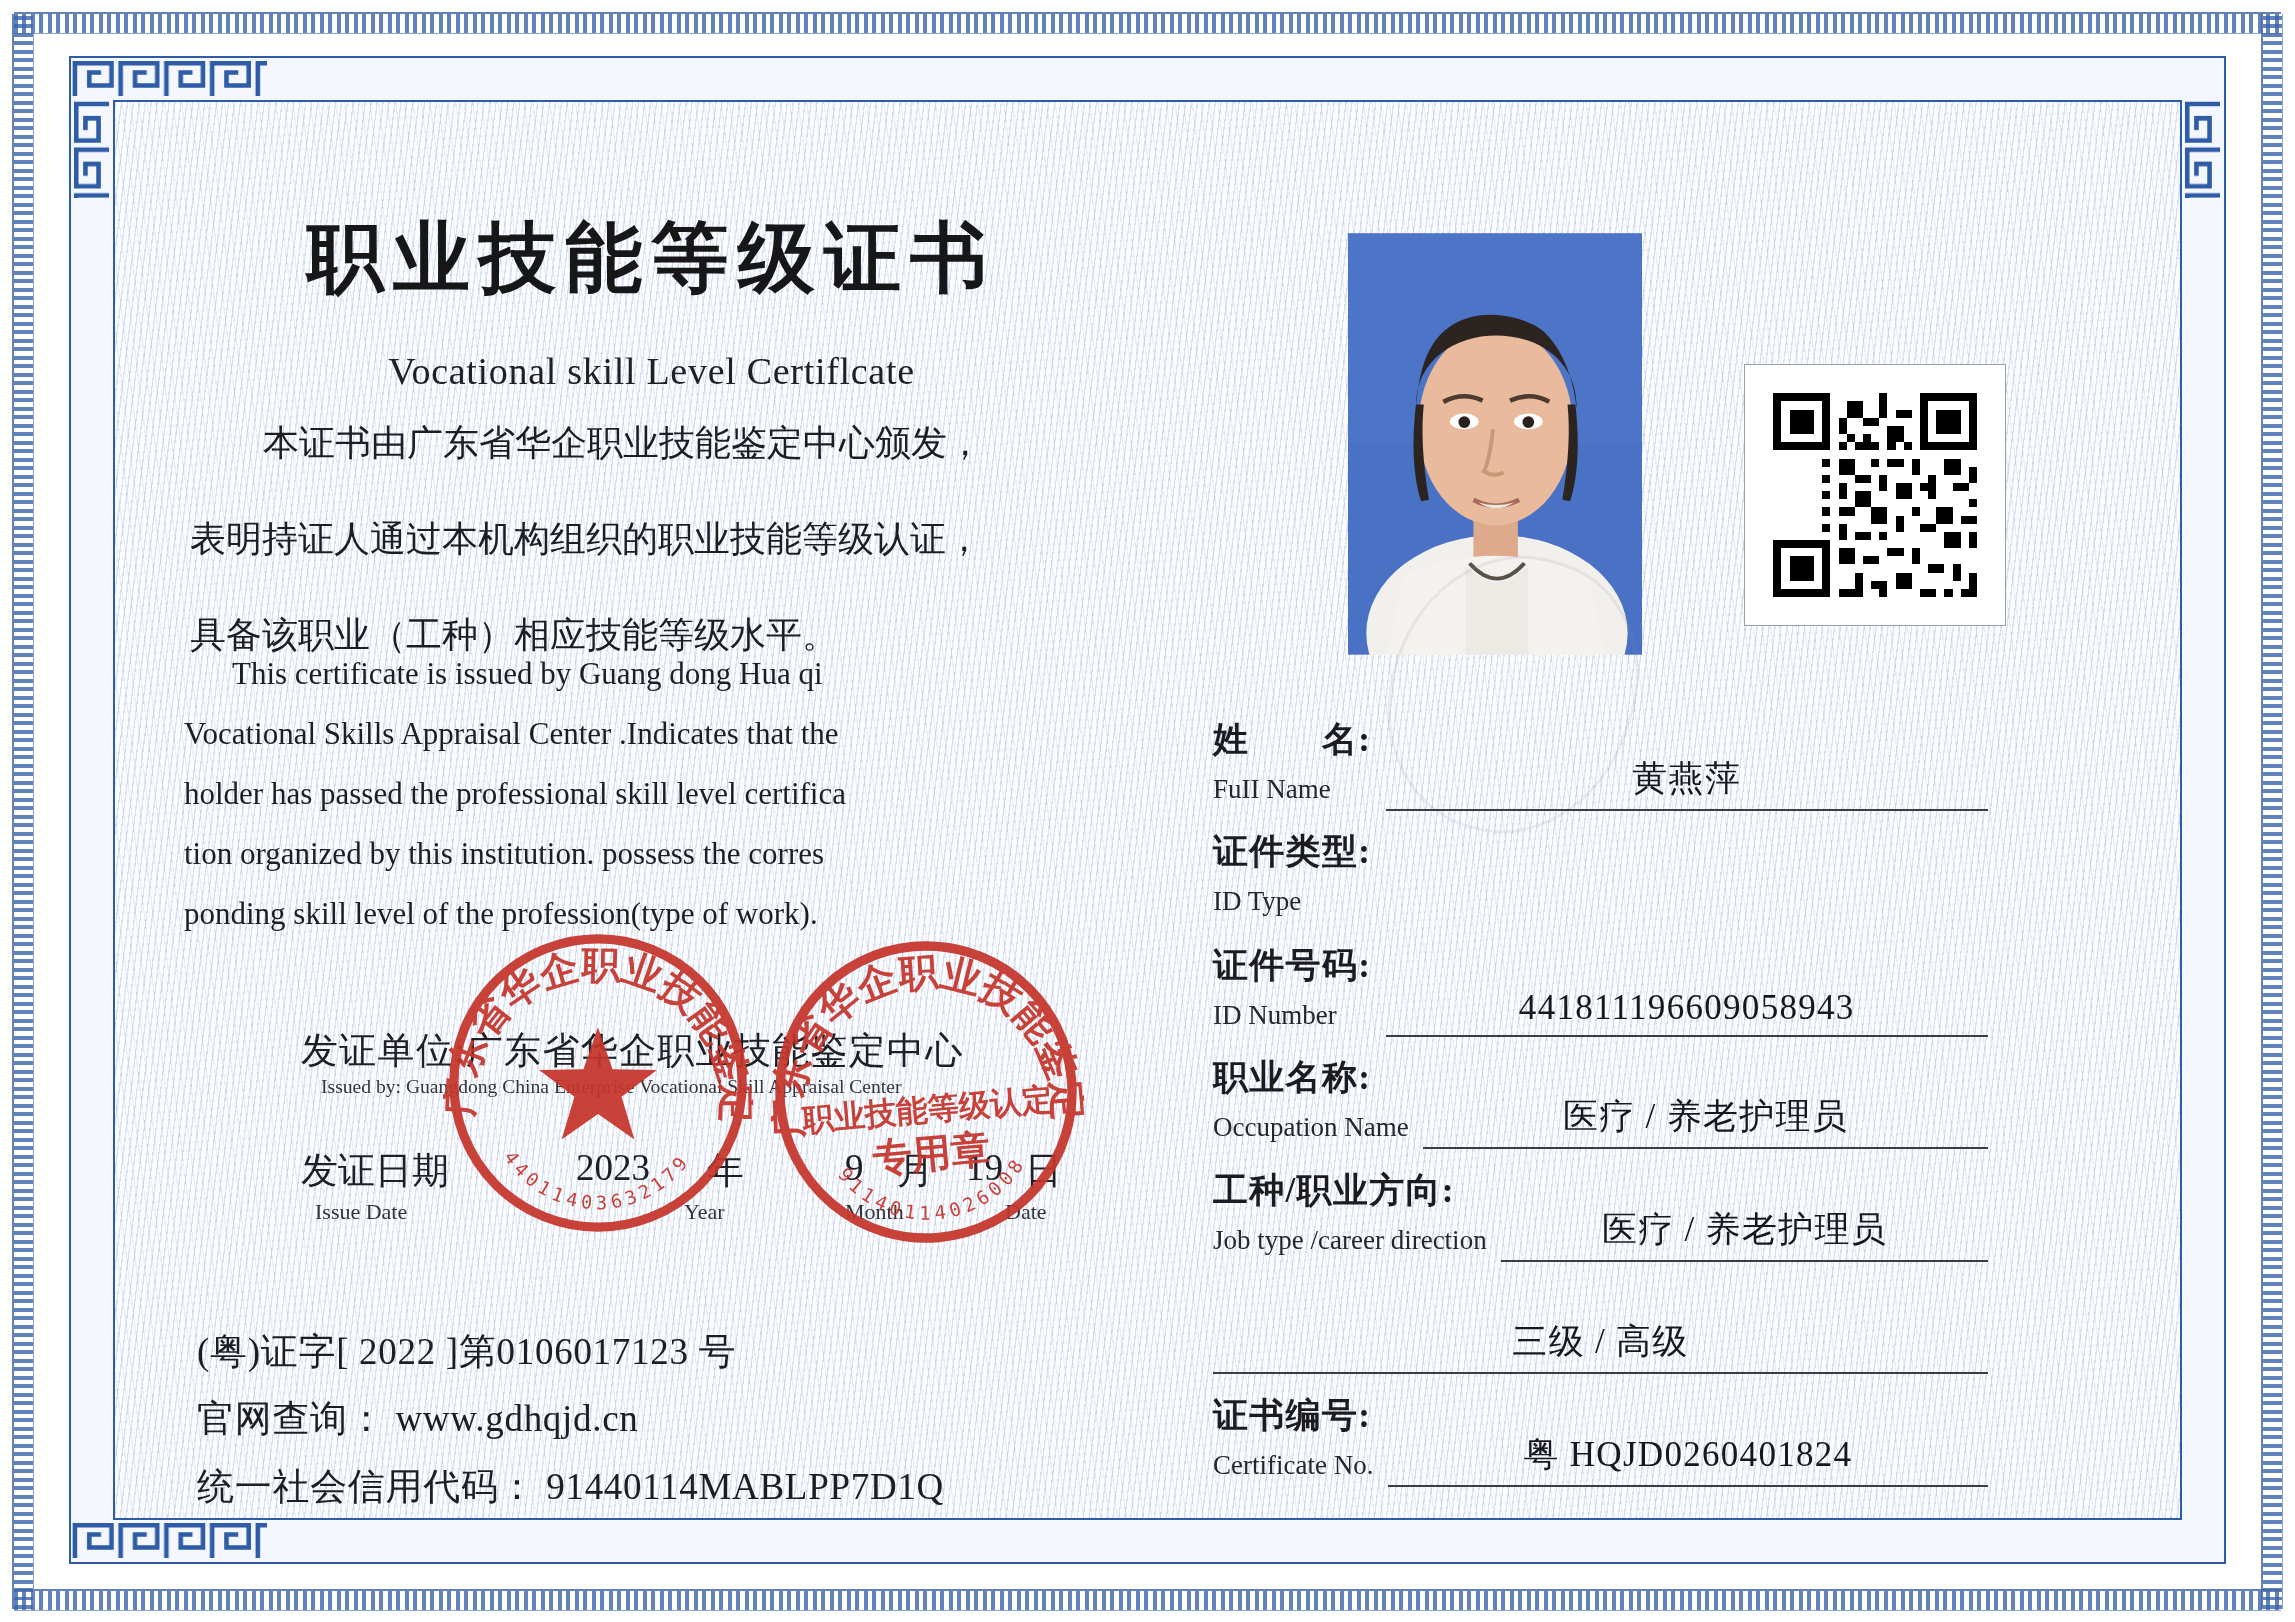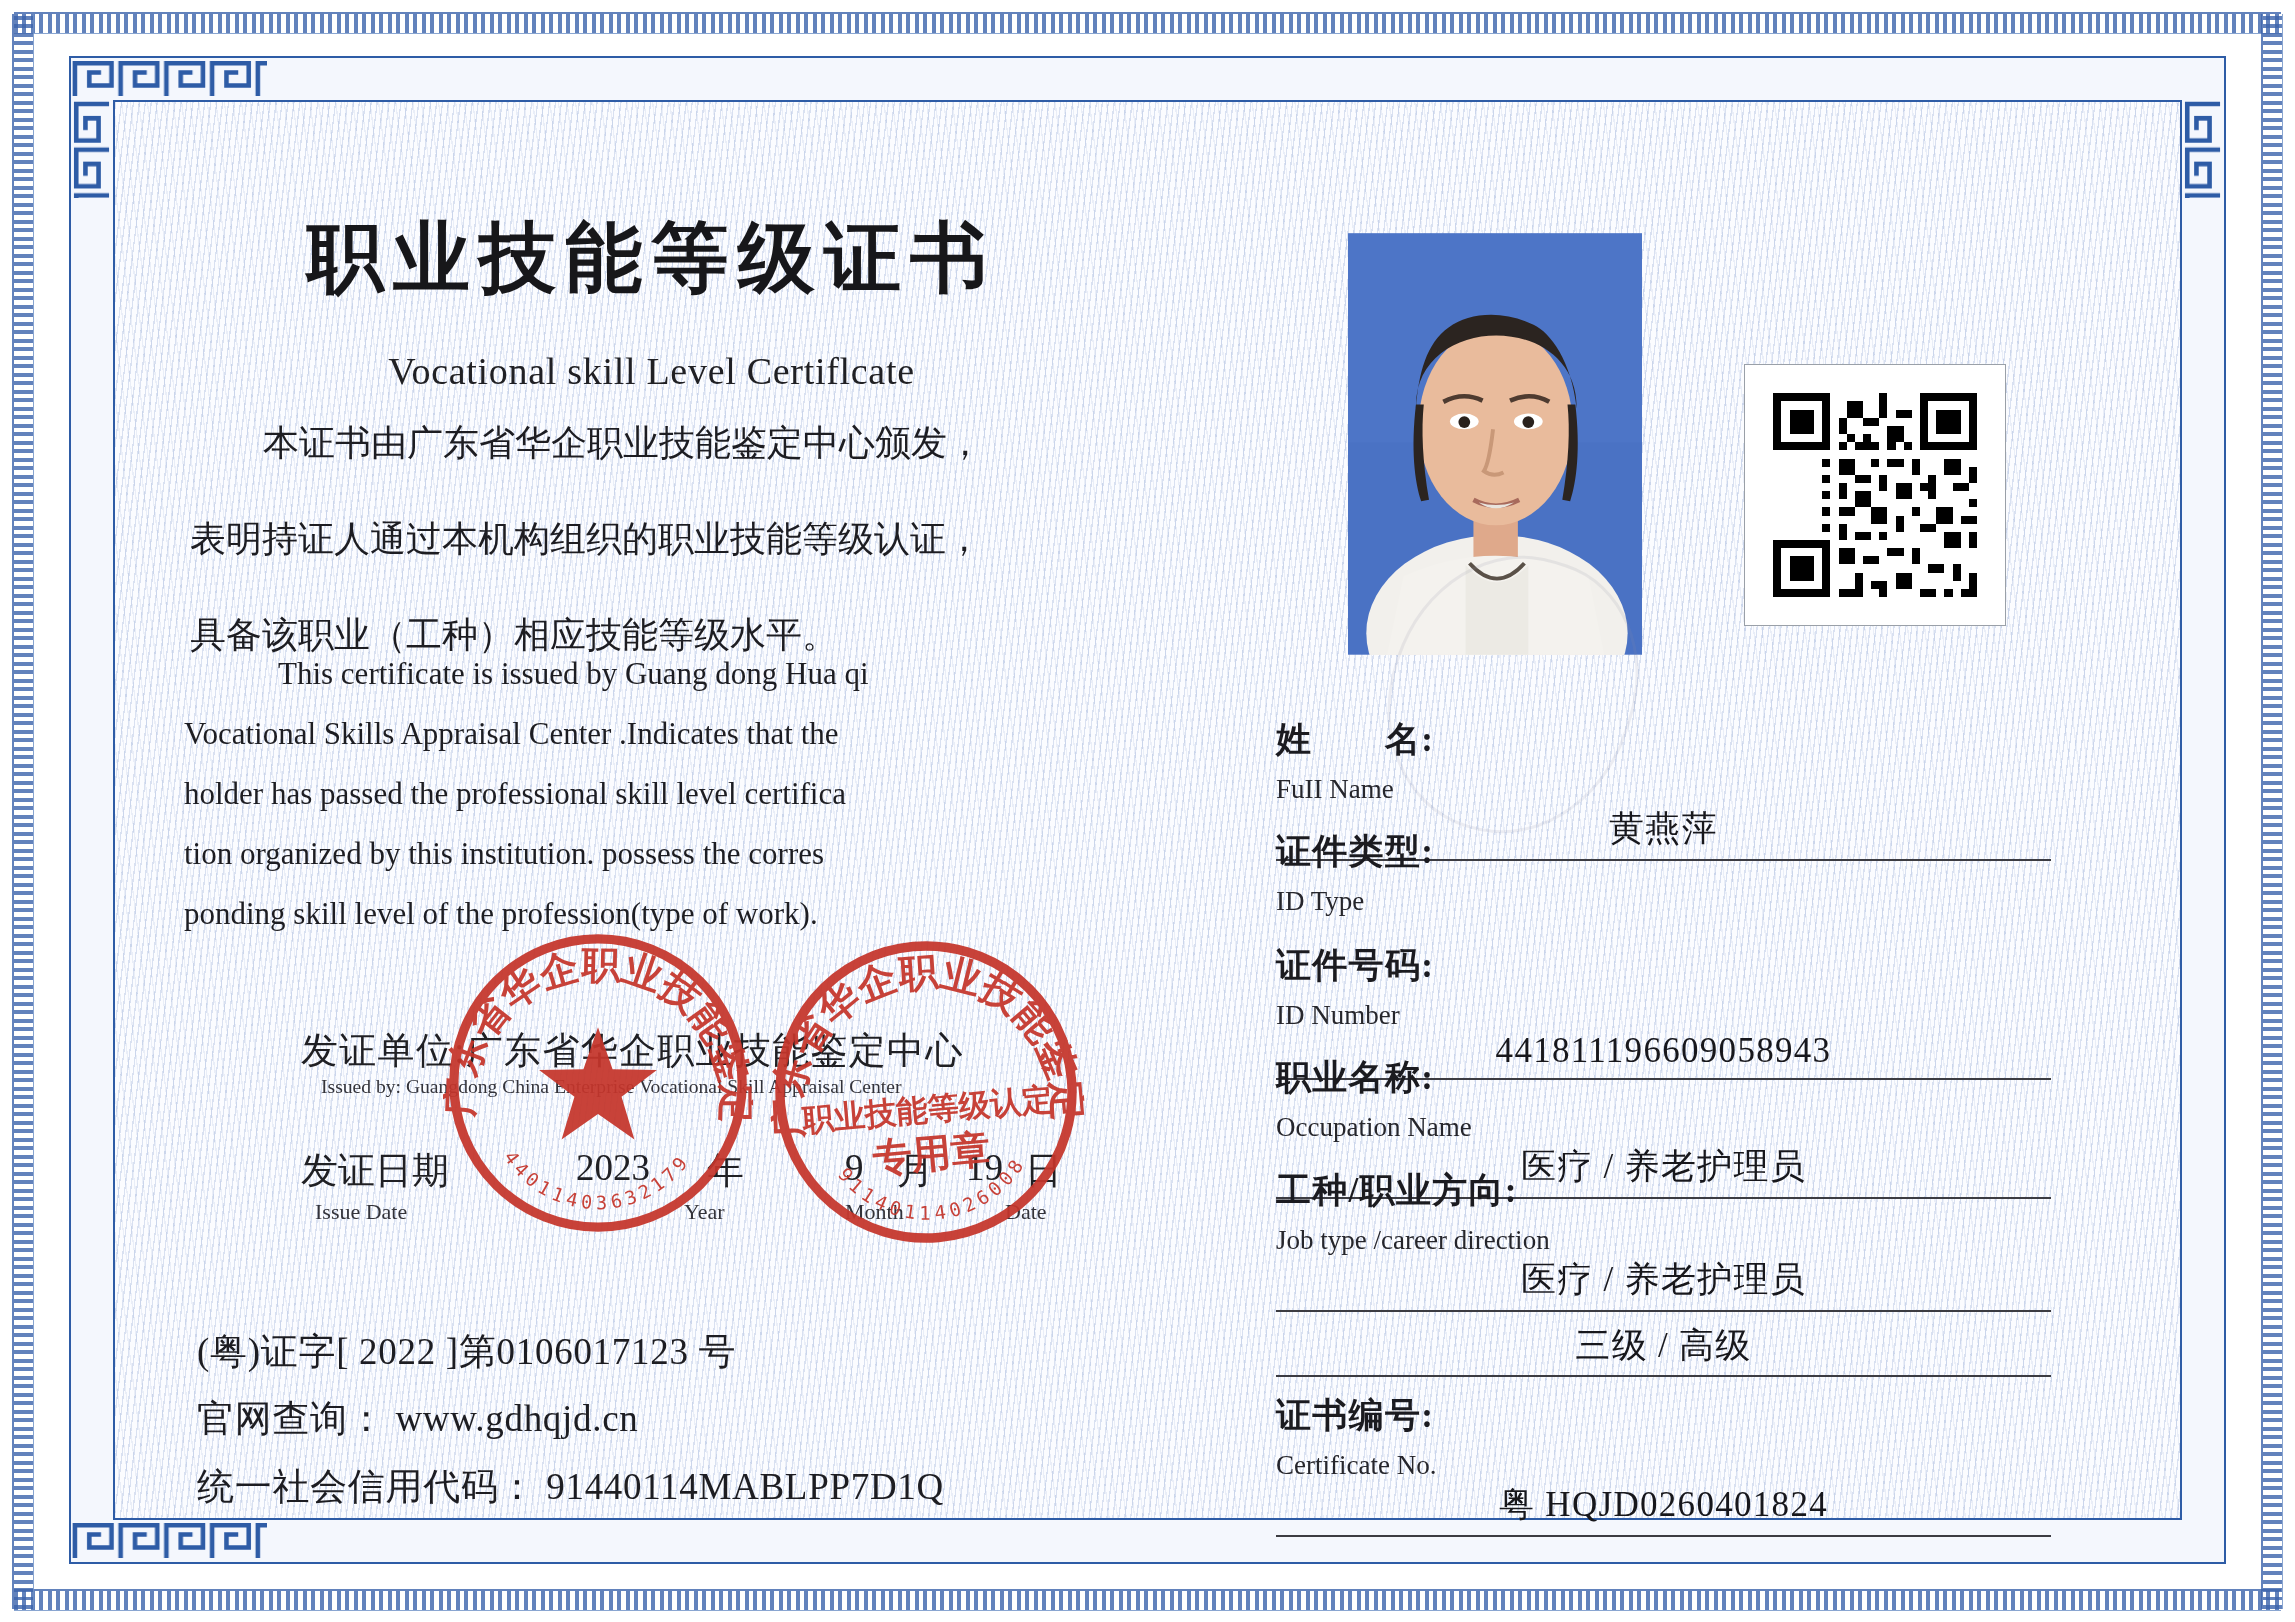--- a/index.html
+++ b/index.html
@@ -41,37 +41,37 @@
     font-size:77px; font-weight:700; letter-spacing:9.2px; color:#17171a; }
   .title-en { left:39px; top:247px; width:995px; text-align:center;
     font-size:38px; font-weight:400; letter-spacing:0.7px; color:#202024; }
 
   .para-zh { left:75px; top:293px; width:955px; font-size:36px; line-height:96px;
     text-align:justify; color:#1d1d22; }
   .para-zh .ln { text-align:justify; }
   .para-zh .ln.first { text-indent:73px; }
 
   .para-en { left:69px; top:542px; width:975px; font-size:31px; line-height:60px; color:#1d1d22; }
-  .para-en .ln.first { padding-left:94px; }
+  .para-en .ln.first { padding-left:48px; }
 
   .issued-zh { left:186px; top:924px; font-size:37px; color:#202024; letter-spacing:1.3px; }
   .issued-en { left:206px; top:974px; font-size:19.6px; color:#33333a; }
 
   .date-zh { top:1044px; font-size:37px; color:#202024; }
   .date-en { top:1097px; font-size:22px; color:#33333a; }
 
   .footer-line { left:82px; width:982px; font-size:37px; color:#1d1d22; letter-spacing:0.7px; }
 
   
   .photo { left:1233px; top:131px; width:294px; height:422px; }
   .qr { left:1629px; top:262px; width:262px; height:262px; background:#ffffff;
     border:1.3px solid #9aa0a8; box-sizing:border-box; padding:11.8px; }
   .qr svg { width:100%; height:100%; display:block; }
 
-  .frow { position:absolute; left:1161px; width:775px; height:98px; display:flex;flex-direction:column; }
+  .frow { position:absolute; left:1098px; width:775px; height:98px; display:flex; }
   .flabel { flex:0 0 auto; padding-right:14.4px; }
   .fzh { font-size:35px; font-weight:600; color:#1b1b20; letter-spacing:1.3px; white-space:nowrap; }
   .fen { font-size:27px; color:#26262c; margin-top:11px; white-space:nowrap; }
   .fval { flex:1 1 auto; border-bottom:2px solid #3c3c42; display:flex;
     justify-content:center; align-items:flex-end; padding-bottom:6.5px; height:86px; }
   .vtext { font-size:35px; color:#17171c; letter-spacing:1.3px; white-space:nowrap; }
 
   .stamp { position:absolute; opacity:.93; }
   .ghost { position:absolute; left:1276px; top:452px; width:236px; height:275px;
     border:3.9px solid rgba(140,145,160,.14); border-radius:50% 45% 50% 48%;

